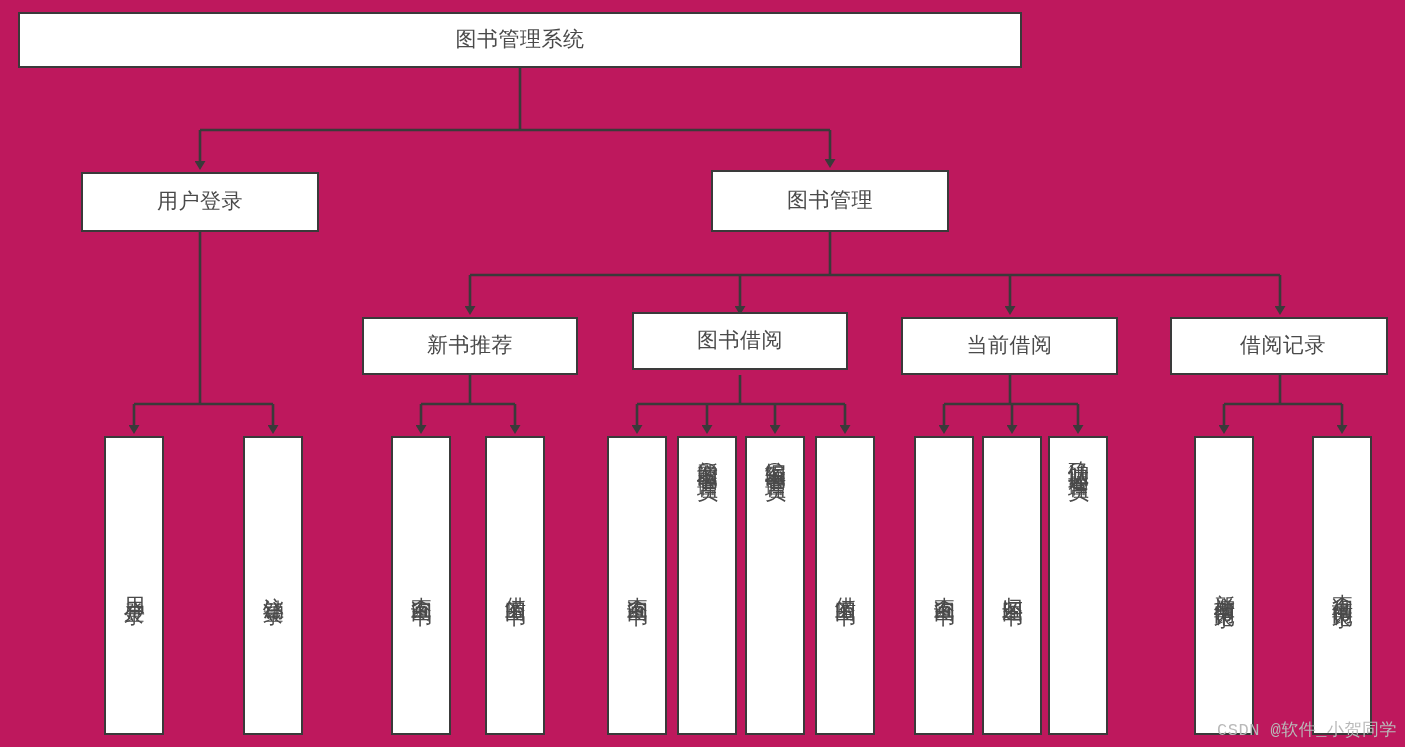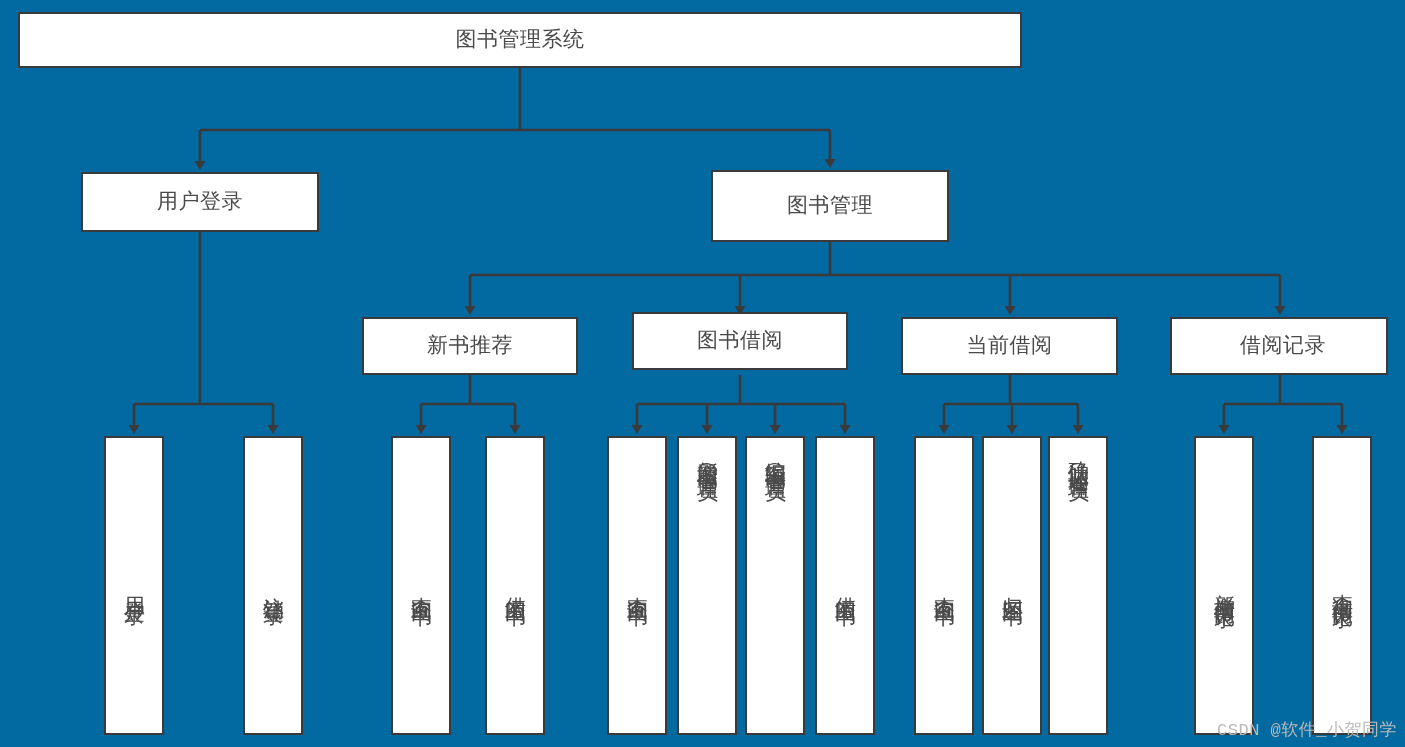--- a/index.html
+++ b/index.html
@@ -4,21 +4,21 @@
 <style>
   html, body {
     margin: 0;
     padding: 0;
     background: #ffffff;
   }
   #canvas {
     position: relative;
     width: 1405px;
     height: 747px;
-    background: #0369a1;
+    background: #be185d;
     font-family: "DejaVu Sans", "Liberation Sans", sans-serif;
     overflow: hidden;
   }
   #wires {
     position: absolute;
     left: 0;
     top: 0;
     width: 1405px;
     height: 747px;
     pointer-events: none;
@@ -127,21 +127,21 @@
     </g>
   </svg>
 
   <div class="node horiz root" style="left:18px; top:12px; width:1004px; height:56px;">
     <span class="lbl">图书管理系统</span>
   </div>
 
   <div class="node horiz" style="left:81px; top:172px; width:238px; height:60px;">
     <span class="lbl">用户登录</span>
   </div>
-  <div class="node horiz" style="left:711px; top:170px; width:238px; height:72px;">
+  <div class="node horiz" style="left:711px; top:170px; width:238px; height:62px;">
     <span class="lbl">图书管理</span>
   </div>
 
   <div class="node horiz" style="left:362px; top:317px; width:216px; height:58px;text-align:right;">
     <span class="lbl">新书推荐</span>
   </div>
   <div class="node horiz" style="left:632px; top:312px; width:216px; height:58px;">
     <span class="lbl">图书借阅</span>
   </div>
   <div class="node horiz" style="left:901px; top:317px; width:217px; height:58px;">

